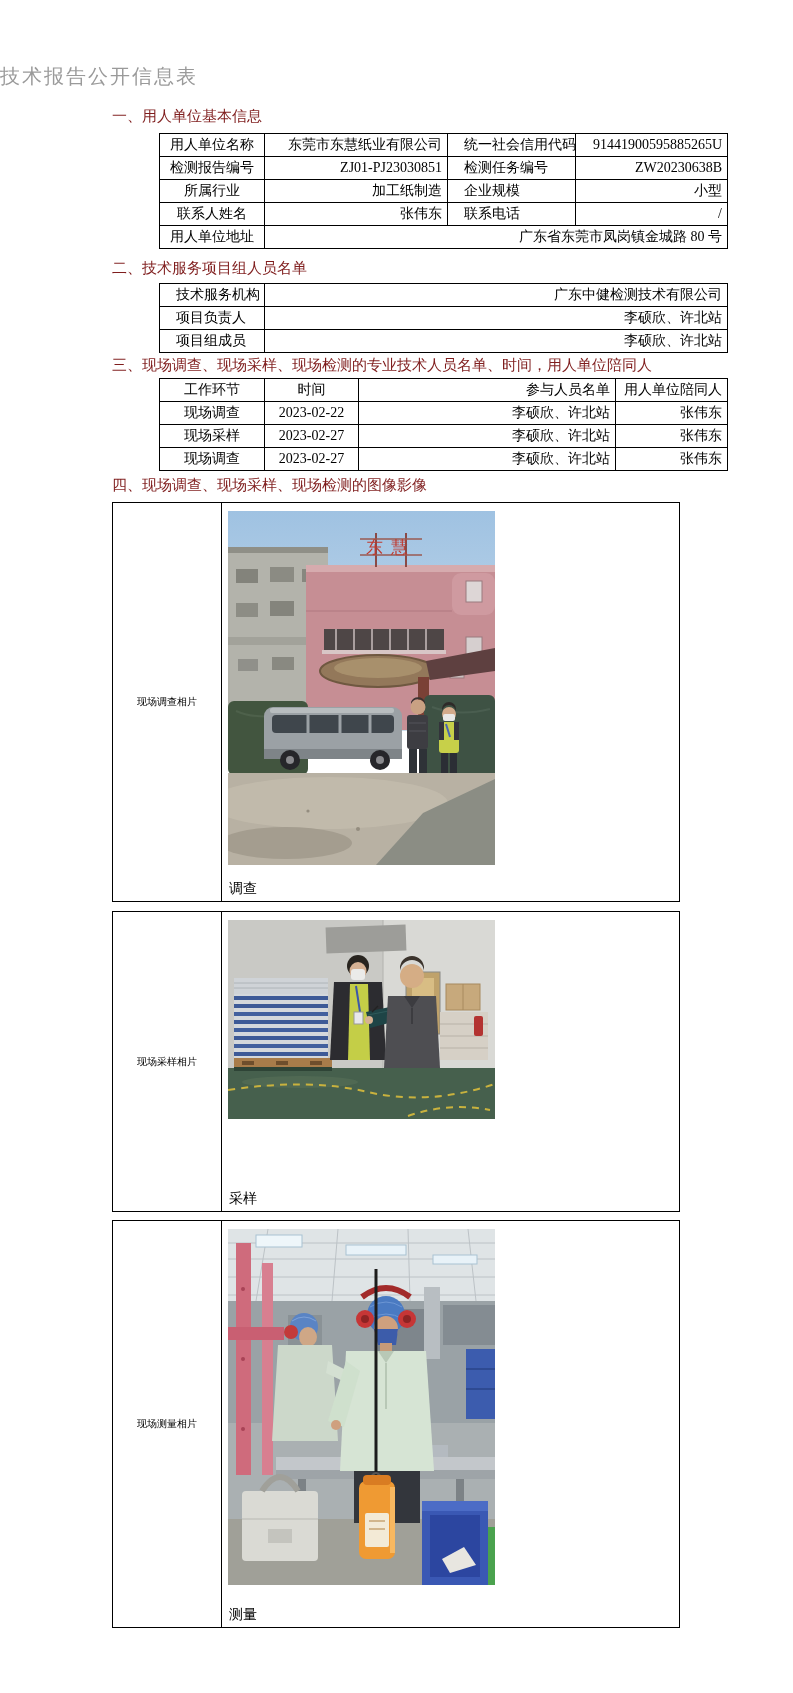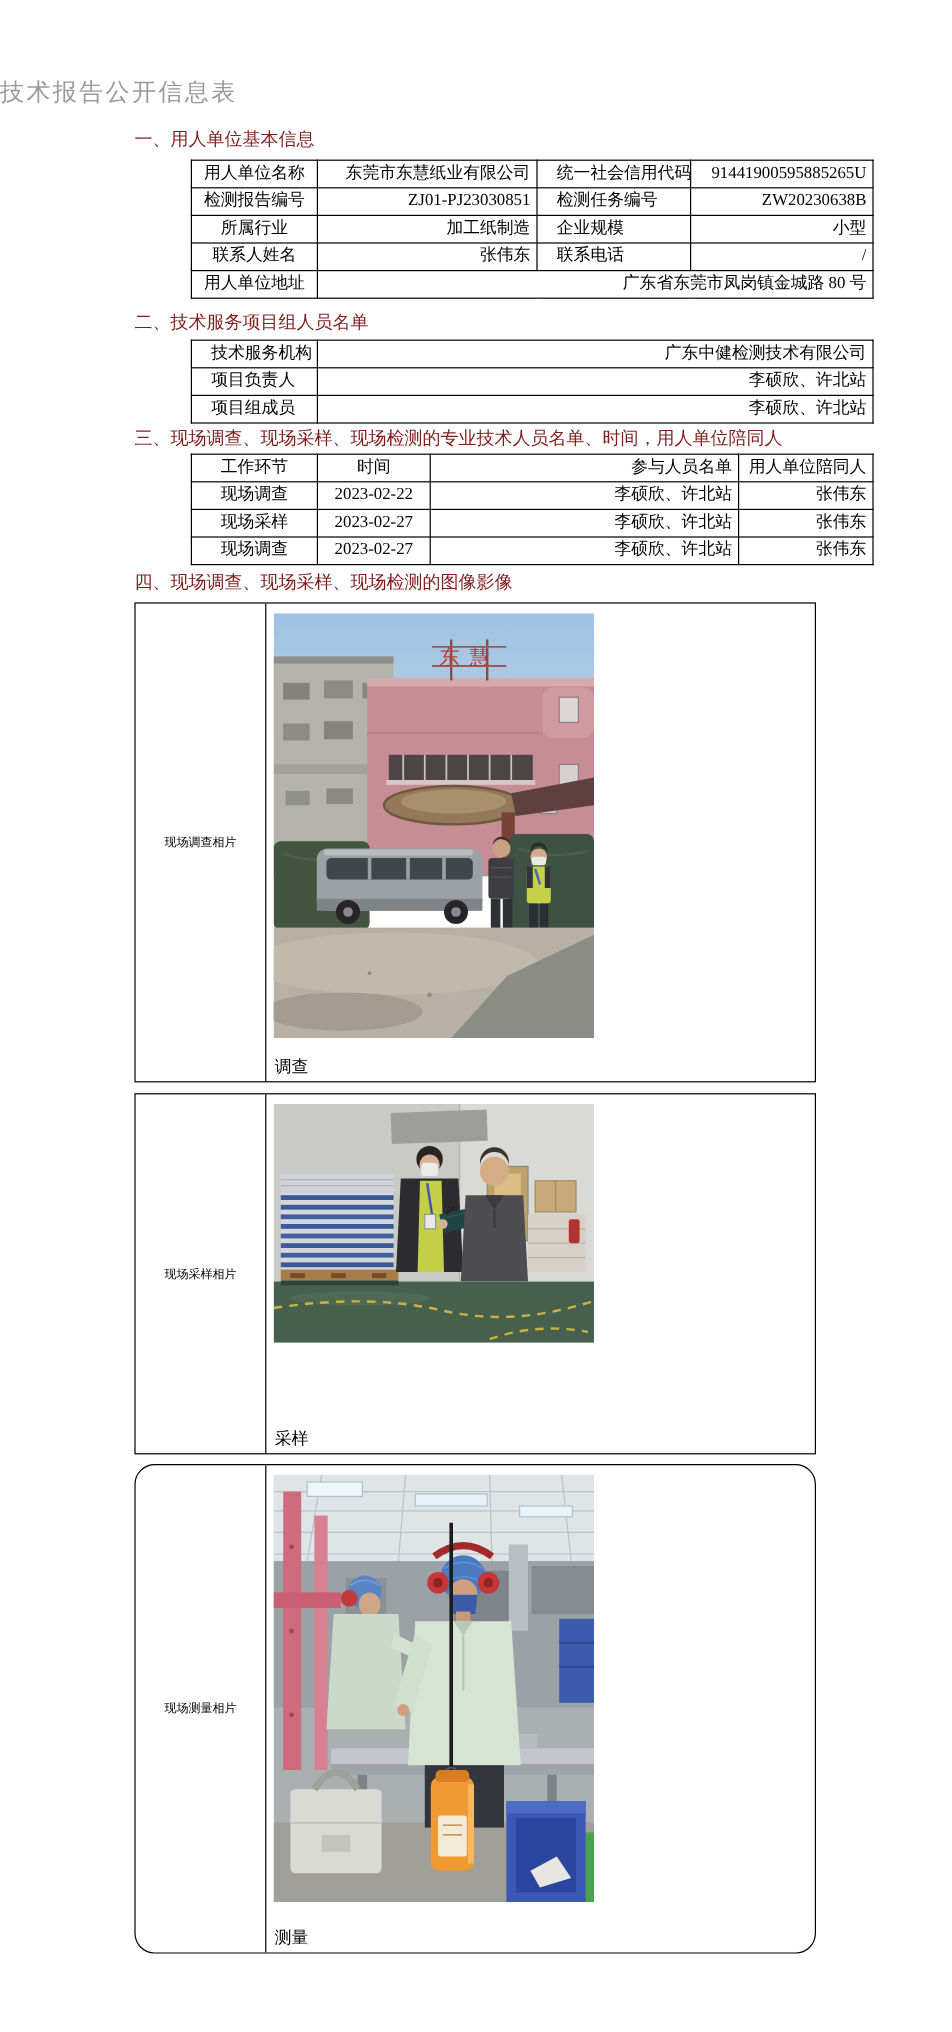--- a/index.html
+++ b/index.html
@@ -12,21 +12,21 @@
   table{position:absolute;left:128px;border-collapse:collapse;table-layout:fixed;width:568px;margin-left:31px;}
   #t1{top:133px;} #t2{top:283px;} #t3{top:378px;}
   td{border:1.5px solid #000;font-size:14px;height:22px;line-height:1.05;
      padding:0 5px;overflow:hidden;white-space:nowrap;}
   td.lbl{text-align:center;padding:0 2px;}
   td.lbl-left{text-align:left;padding-left:16px;}
   td.val{text-align:right;}
   
   .photo-box{position:absolute;left:112px;width:568px;border:1.5px solid #000;
              box-sizing:border-box;background:#fff;}
-  #box1{top:502px;height:400px;} #box2{top:911px;height:301px;} #box3{top:1220px;height:408px;border-radius:17px;}
+  #box1{top:502px;height:400px;} #box2{top:911px;height:301px;} #box3{top:1220px;height:408px;}
   .photo-label{position:absolute;left:0;top:0;bottom:0;width:108px;border-right:1.5px solid #000;
                display:flex;align-items:center;justify-content:center;font-size:10px;}
   .photo-img{position:absolute;left:115px;top:8px;width:267px;}
   .photo-caption{position:absolute;left:116px;bottom:3px;font-size:14px;}
   svg{display:block;}
 </style>
 </head>
 <body>
 
 <div id="page">

